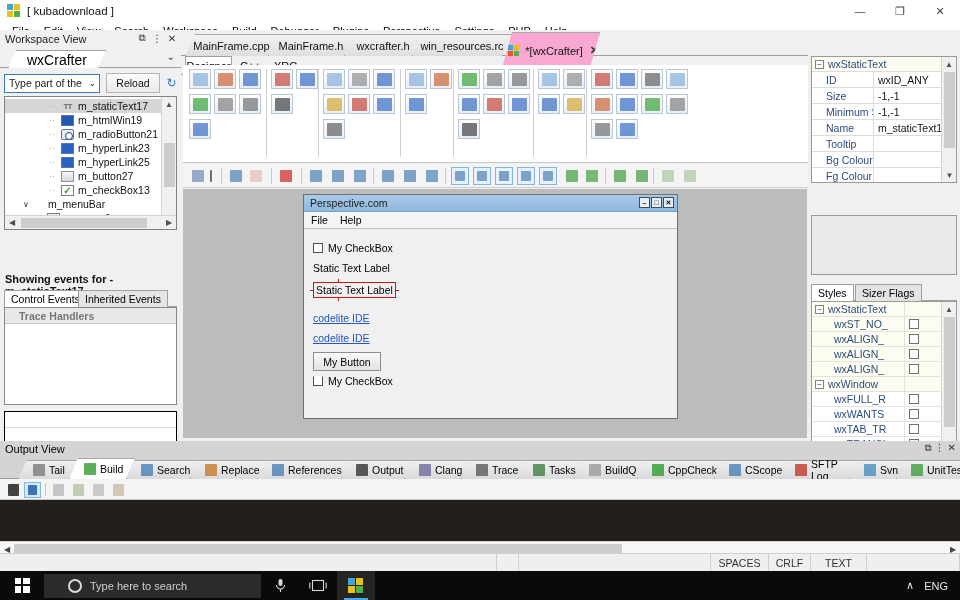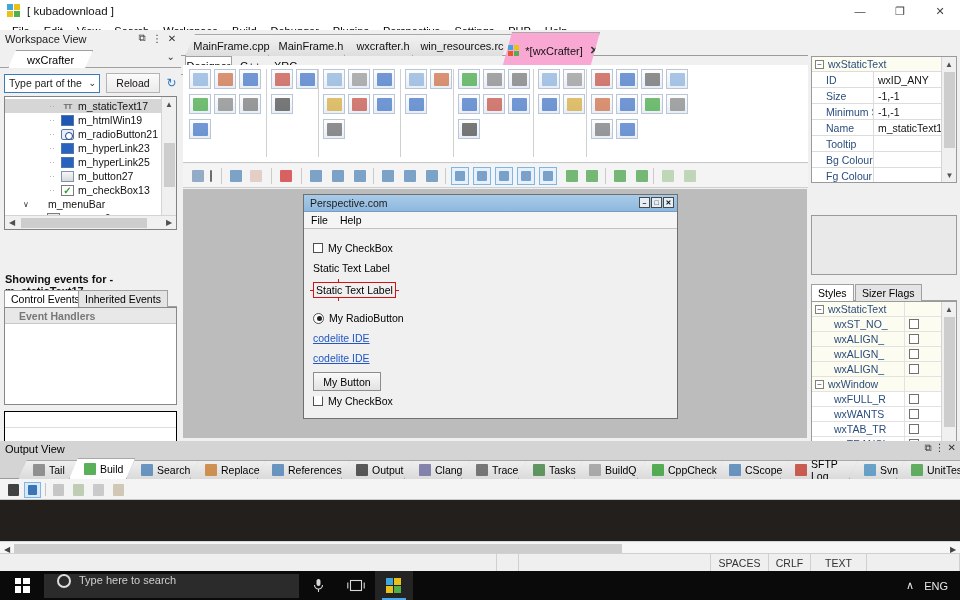--- a/index.html
+++ b/index.html
@@ -44,21 +44,21 @@
                  background:#f0f0f0; display:flex; align-items:center; }
   .pane-header .ph-title { font-size:11px; padding-left:5px; color:#1a1a1a; }
   .pane-header .ph-btns { position:absolute; right:3px; top:2px; display:flex; gap:3px;
                           align-items:center; font-size:10px; color:#333;}
   .ph-btns span { width:12px; text-align:center; }
 
   .ws-tabrow { position:absolute; left:0; top:18px; width:181px; height:20px; }
   .ws-tab {
     position:absolute; left:8px; top:2px; height:18px; padding:0 14px;
     background:#ffffff; border:1px solid #a0a0a0; border-bottom:none;
-    display:flex; align-items:center; font-size:11px;
+    display:flex; align-items:center; font-size:14px;
     clip-path: polygon(8px 0, 100% 0, calc(100% - 8px) 100%, 0 100%);
     padding-left:18px; padding-right:18px;
   }
   .ws-tabrow .chev { position:absolute; right:6px; top:3px; font-size:10px; color:#333; }
   .ws-tabrow .underline { position:absolute; left:0; bottom:0; width:181px; height:1px; background:#a0a0a0;}
 
   .filterrow { position:absolute; left:0; top:41px; width:181px; height:24px; display:flex;
                align-items:center; padding:0 4px; gap:6px; }
   .combo {
     flex:0 0 96px; height:19px; background:#fff; border:1px solid #3a7bbf;
@@ -286,22 +286,22 @@
   .sb-cell { border-right:1px solid #d0d0d0; display:flex; align-items:center;
              justify-content:center; font-size:10.5px; color:#333; height:18px;}
 
   
   .taskbar { position:absolute; left:0; top:571px; width:960px; height:29px;
              background:#0a0a0a; display:flex; align-items:center; }
   .tb-start { width:44px; height:29px; display:flex; align-items:center;
               justify-content:center; }
   .win-logo { width:15px; height:15px; position:relative; }
   .win-logo i { position:absolute; background:#ffffff; display:block; }
-  .tb-search { width:255px; height:24px; background:#2b2b2b; display:flex;
-               align-items:flex-start; padding-left:13px; gap:8px; }
+  .tb-search { width:217px; height:24px; background:#2b2b2b; display:flex;
+               align-items:center; padding-left:24px; gap:8px; }
   .tb-circle { width:14px; height:14px; border:2px solid #dcdcdc; border-radius:50%;
                flex:0 0 14px; }
   .tb-search .ph { font-size:11px; color:#cfcfcf; }
   .tb-ic { width:38px; height:29px; display:flex; align-items:center; justify-content:center; }
   .tb-app { width:38px; height:29px; display:flex; align-items:center; justify-content:center;
             position:relative; background:#242424; }
   .tb-app .underbar { position:absolute; bottom:0; left:7px; width:24px; height:2px;
                       background:#4aa7e8; }
   .tray { position:absolute; right:0; top:0; height:29px; display:flex; align-items:center;
           gap:10px; padding-right:12px; color:#e8e8e8; font-size:11px;}
@@ -434,21 +434,21 @@
       </div>
     </div>
 
     <div class="events-title">Showing events for - m_staticText17</div>
     <div class="ev-tabs">
       <div class="uline"></div>
       <div class="ev-tab active" style="left:0;">Control Events</div>
       <div class="ev-tab" style="left:74px;">Inherited Events</div>
     </div>
     <div class="ev-list">
-      <div class="hdr">Event Handlers</div>
+      <div class="hdr">Trace Handlers</div>
     </div>
     <div class="ev-detail">
       <div class="row1"></div>
     </div>
   </div>
 
   <div class="centerpane">
     <div class="edtabs" id="edtabs">
       <div class="base"></div>
     <div class="edtab" style="left: 4px; width: 93px;">
@@ -743,24 +743,20 @@
         <div class="mw-row">
           <span>Static Text Label</span>
         </div>
         <div class="mw-row" style="margin-bottom:14px;">
           <span class="mw-sel">
             <span>Static Text Label</span>
             <i class="hdl h-l"></i><i class="hdl h-r"></i><i class="hdl h-t"></i><i class="hdl h-b"></i>
           </span>
         </div>
         <div class="mw-row">
-          <span class="mw-rb"></span>
-          <span>My RadioButton</span>
-        </div>
-        <div class="mw-row">
           <span class="mw-link">codelite IDE</span>
         </div>
         <div class="mw-row">
           <span class="mw-link">codelite IDE</span>
         </div>
         <div class="mw-row" style="margin-bottom:4px;">
           <span class="mw-btn">My Button</span>
         </div>
         <div class="mw-row">
           <span class="mw-cb" style="border-top-color:transparent;"></span>

